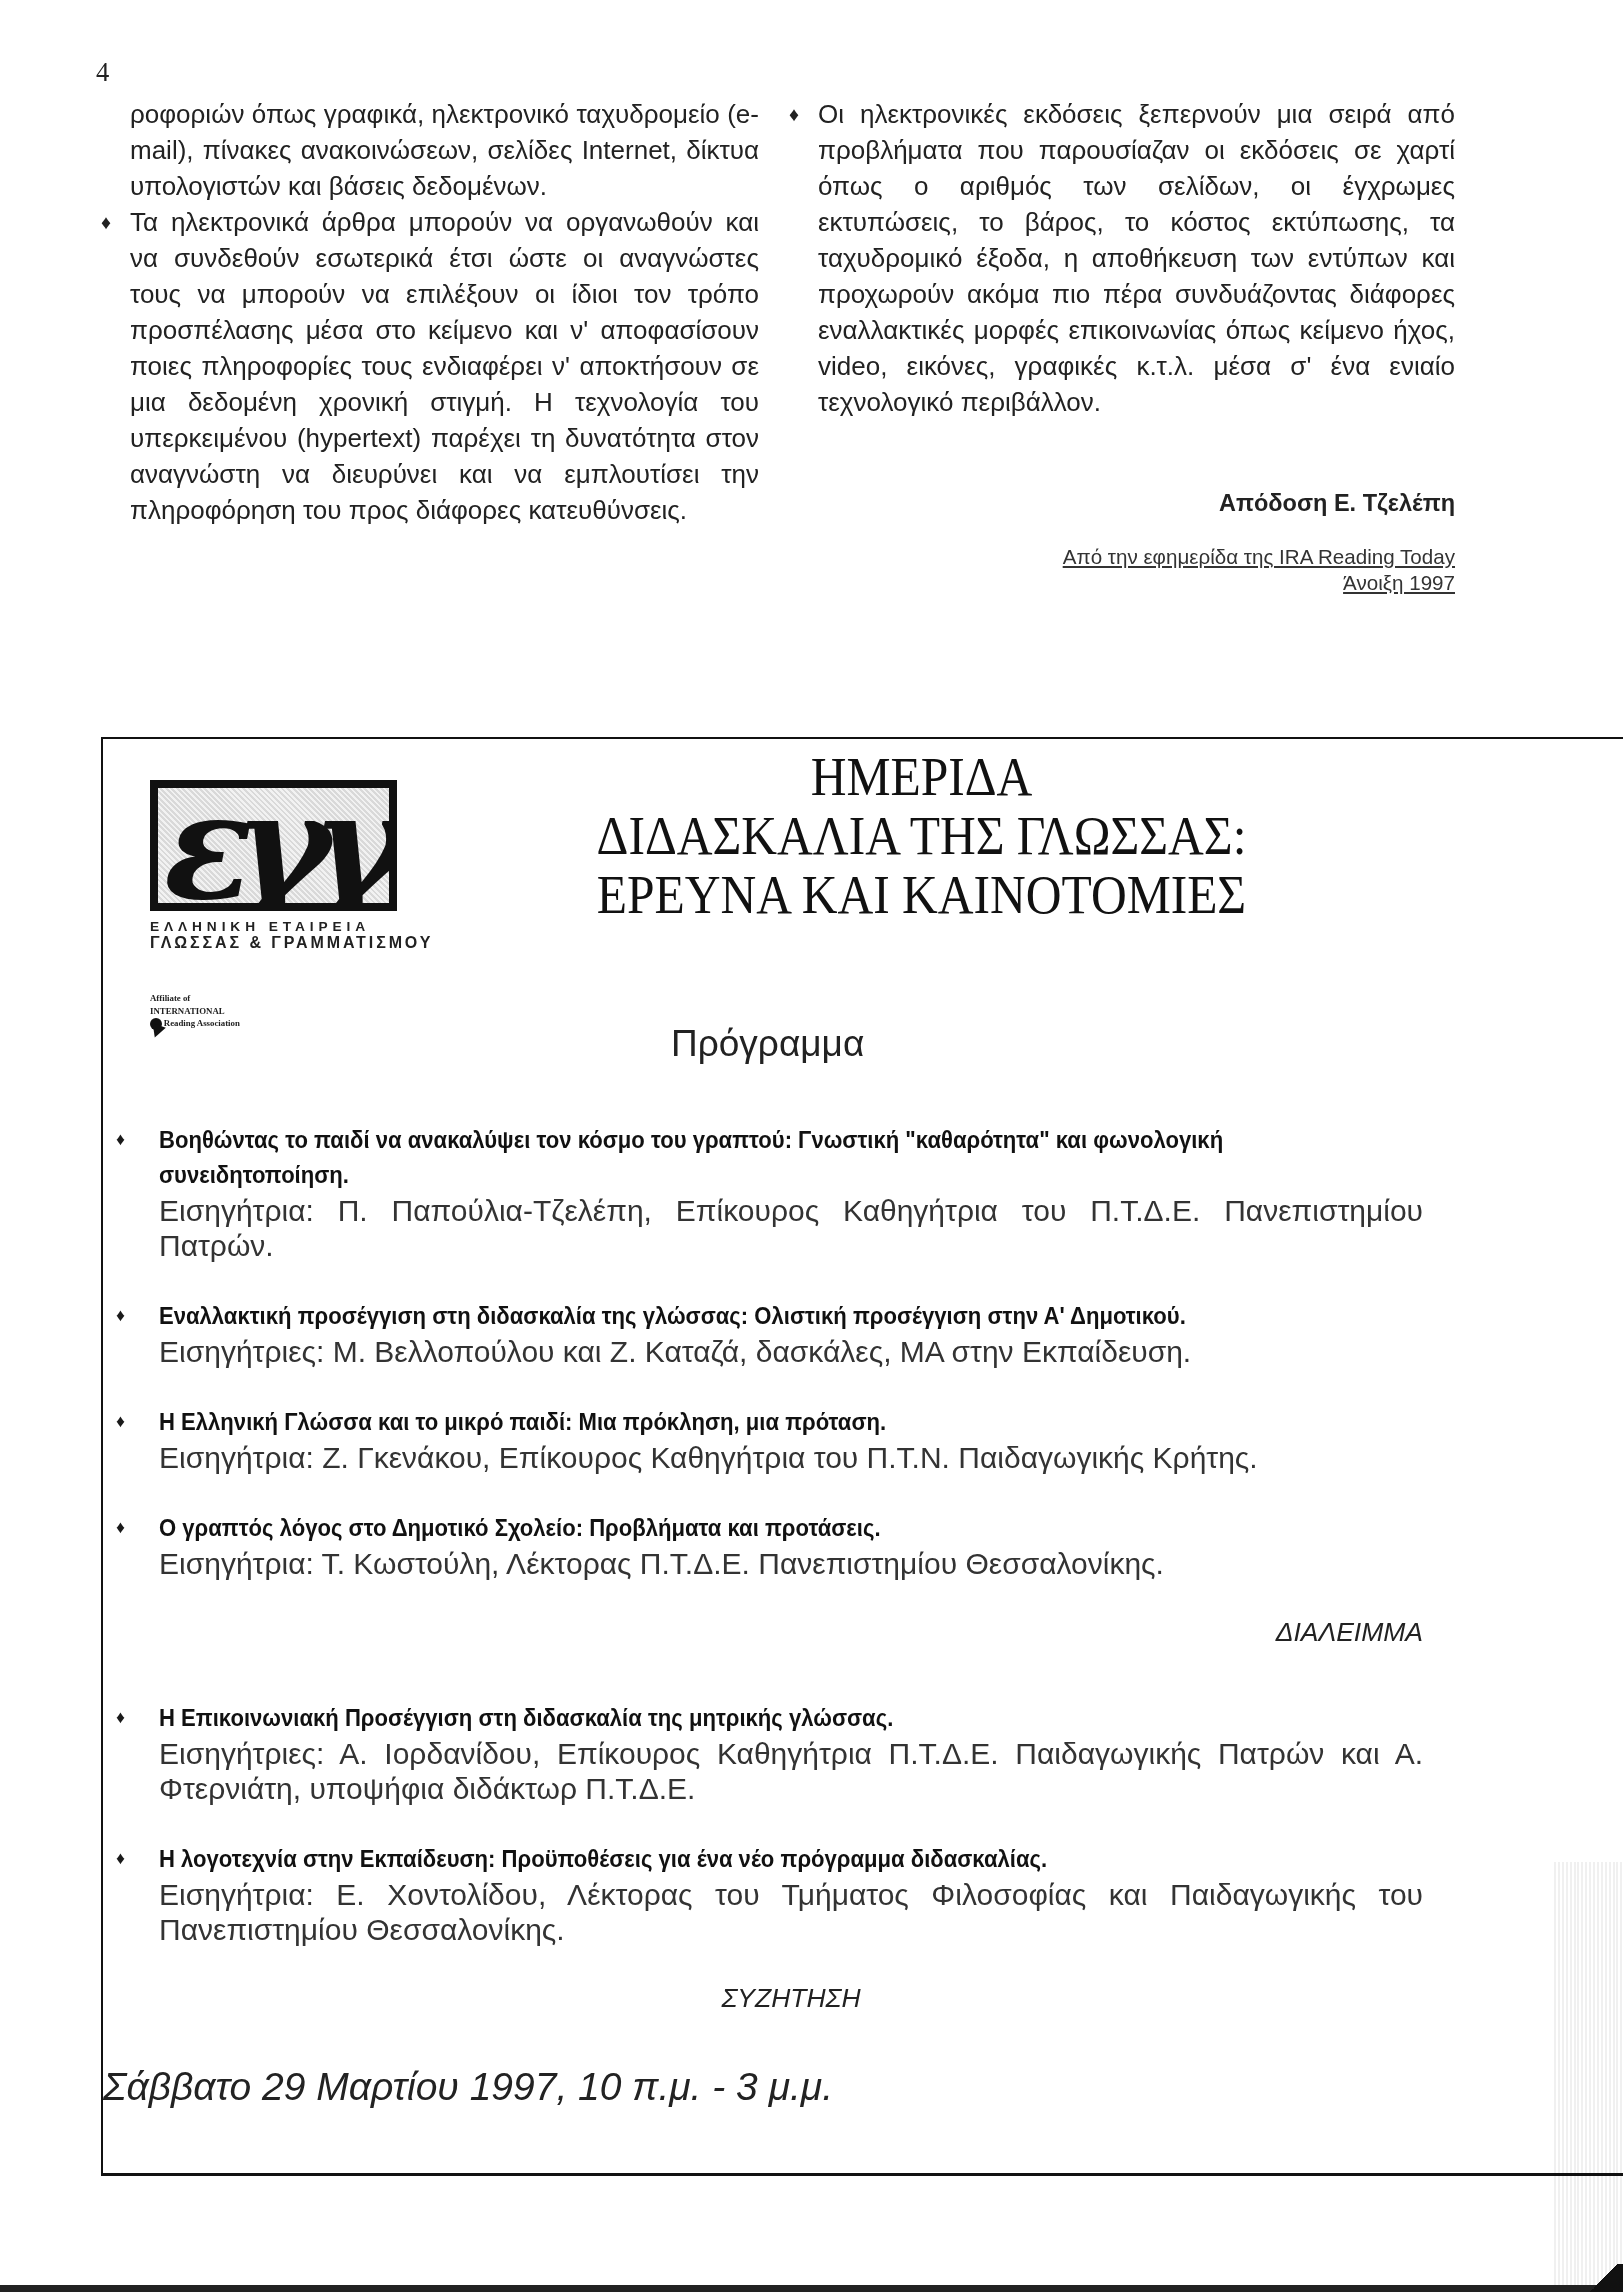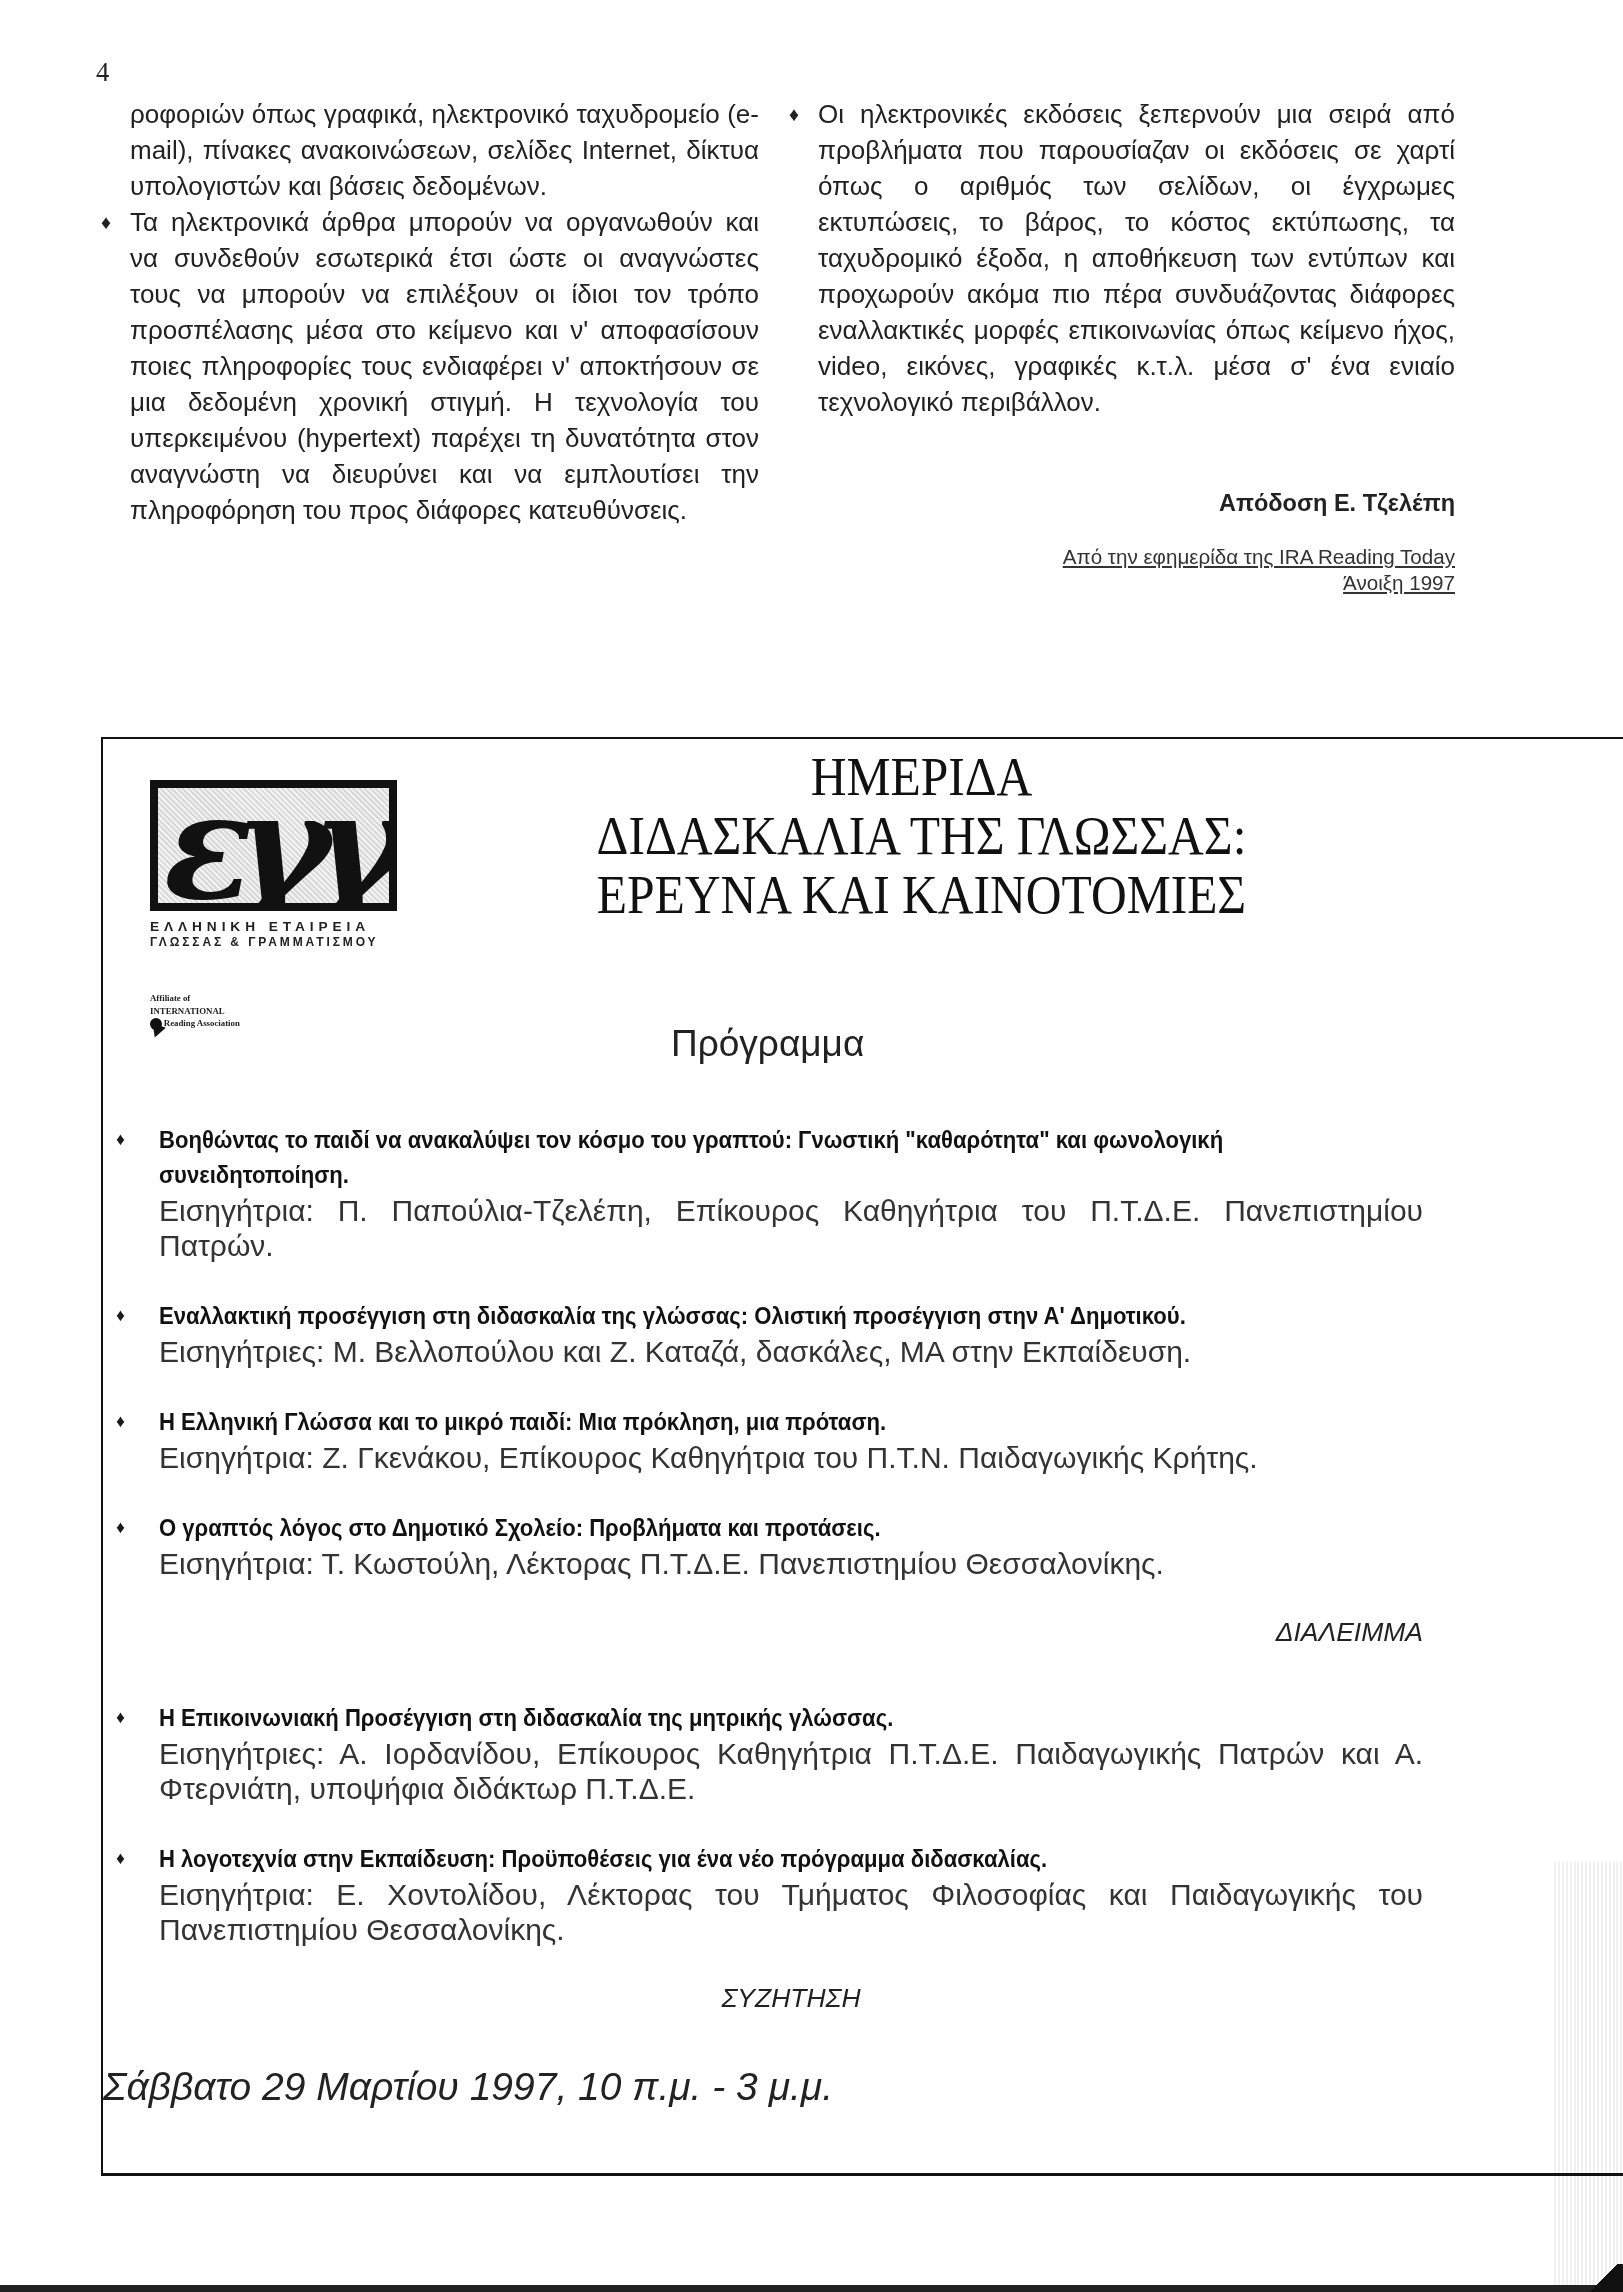--- a/index.html
+++ b/index.html
@@ -16,21 +16,21 @@
 
   .signature { position: absolute; right: 168px; top: 490px; font-weight: bold; font-size: 23.5px; color: #222; }
   .source { position: absolute; right: 168px; top: 544px; text-align: right; font-size: 20.6px; line-height: 25.5px; color: #333; text-decoration: underline; }
 
   .box { position: absolute; left: 101px; top: 737px; width: 1601px; height: 1439px; border: 2px solid #111; border-bottom-width: 3.9px; box-sizing: border-box; }
 
   .logo { position: absolute; left: 47px; top: 41px; width: 247px; height: 131px; background: #111; }
   .logo-inner { position: absolute; left: 7.8px; top: 7.8px; right: 7.8px; bottom: 7.8px; background: repeating-linear-gradient(45deg, #d9d9d9 0 2px, #f2f2f2 2px 3.9px); overflow: hidden; }
   .logo-glyph { position: absolute; left: 5.9px; top: -27.4px; font-family: "DejaVu Serif", serif; font-size: 147px; font-weight: bold; color: #111; letter-spacing: -19.6px; font-style: italic; }
   .logo-caption { position: absolute; left: 47px; top: 180px; font-size: 13.7px; letter-spacing: 4.9px; line-height: 15.7px; color: #222; font-weight: bold; }
-  .logo-caption .l2 { font-size: 12px; letter-spacing: 2.9px; }
+  .logo-caption .l2 { font-size: 16px; letter-spacing: 2.9px; }
   .ira { position: absolute; left: 47px; top: 253px; font-family: "Liberation Serif", serif; font-size: 8.8px; line-height: 12.7px; color: #222; font-weight: bold; }
   .ira-mark { display: inline-block; width: 11.8px; height: 11.8px; border-radius: 50%; background: #111; vertical-align: middle; margin-right: 2px; }
   .ira-foot { position: absolute; left: 0; top: 33px; width: 0; height: 0; border-left: 7.8px solid transparent; border-right: 7.8px solid transparent; border-top: 13.7px solid #111; transform: rotate(20deg); }
 
   .title { position: absolute; left: 353px; top: 0; width: 931px; text-align: center; font-family: "Liberation Serif", serif; font-size: 55px; line-height: 59px; color: #111; transform: scaleX(0.9); transform-origin: center top; padding-top: 7.8px; }
   .programme-label { position: absolute; left: 568px; top: 284px; font-size: 37px; color: #222; }
 
   .items { position: absolute; left: 56px; top: 384px; width: 1264px; }
   .item { position: relative; padding-left: 0; margin-bottom: 36px; }
   .item .bullet { left: -43px; top: 5.9px; font-size: 17.6px; }

